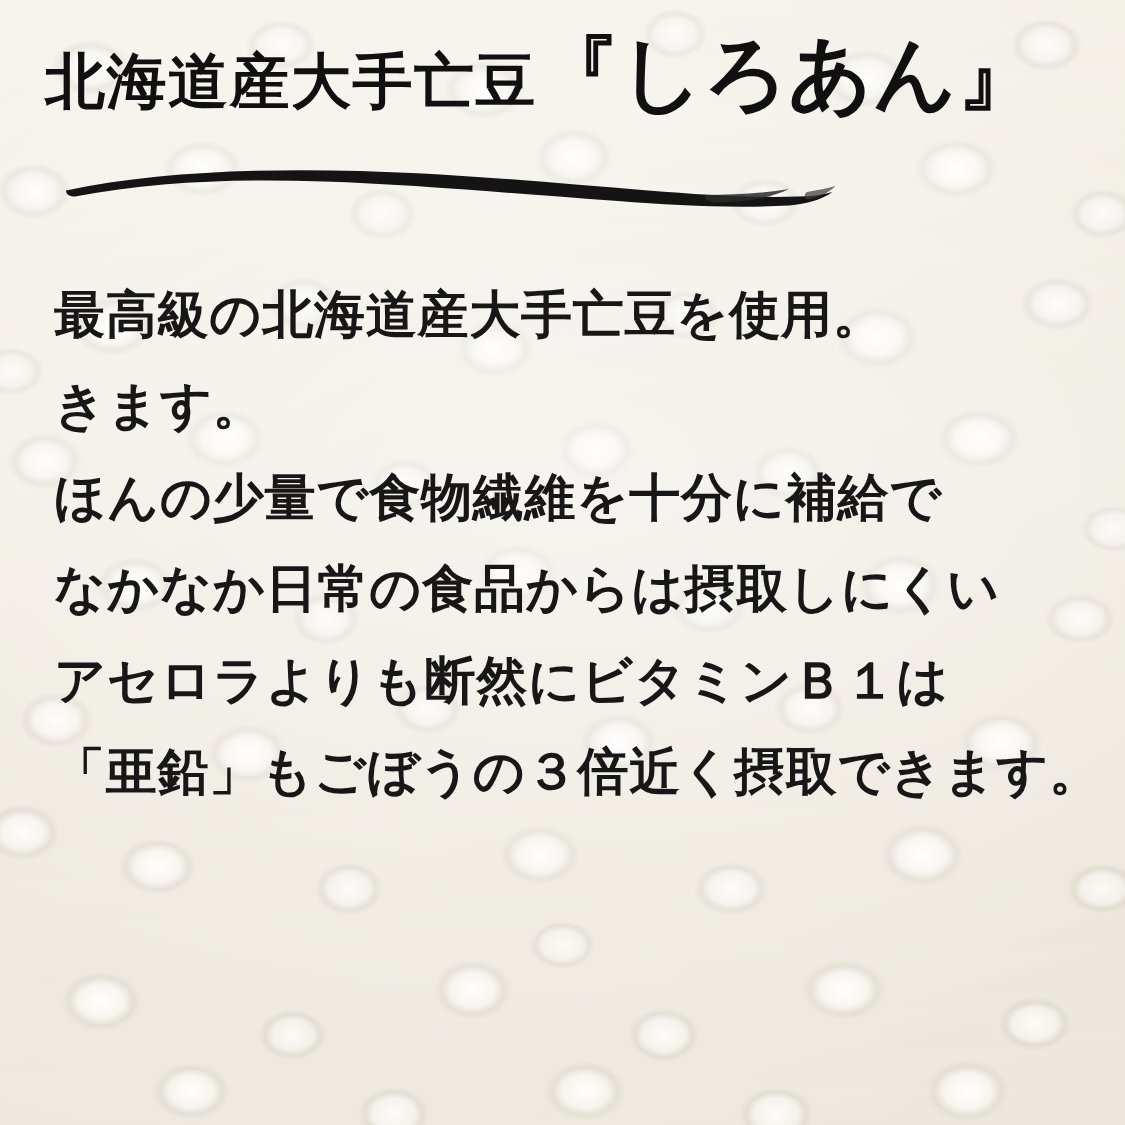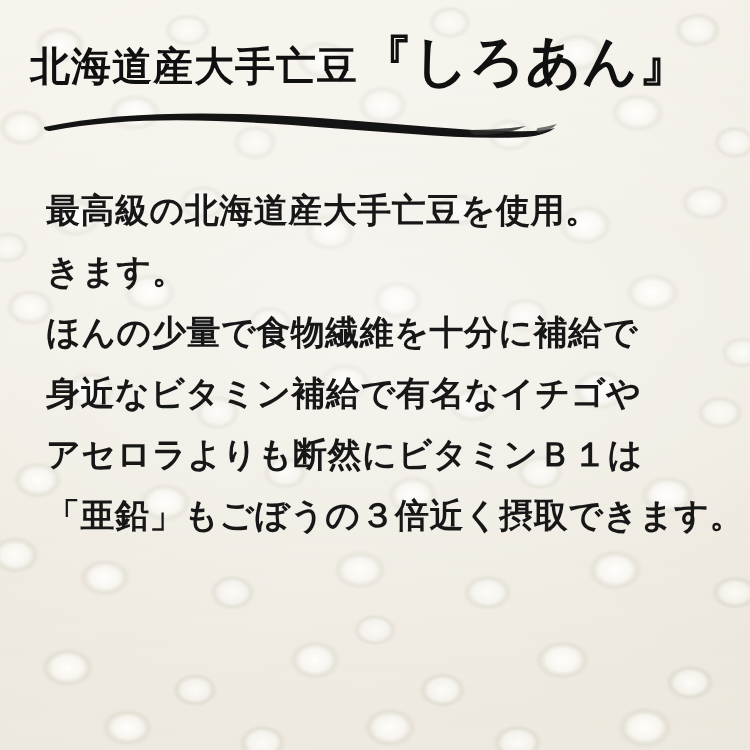--- a/index.html
+++ b/index.html
@@ -103,21 +103,21 @@
 
   
   #content {
     position: absolute;
     inset: 0;
   }
 
   .headline {
     position: absolute;
     left: 30px;
-    top: 34px;
+    top: 22px;
     width: 700px;
     color: #101010;
     font-weight: bold;
     white-space: nowrap;
     letter-spacing: 0.5px;
     line-height: 1;
   }
   .headline .h-small {
     font-size: 40px;
     letter-spacing: 1px;
@@ -131,21 +131,21 @@
   .brush-underline {
     position: absolute;
     left: 40px;
     top: 106px;
     width: 520px;
     height: 36px;
   }
 
   .body-text {
     position: absolute;
-    left: 46px;
+    left: 36px;
     top: 180px;
     width: 700px;
     color: #171717;
     font-size: 34px;
     font-weight: bold;
     line-height: 61px;
     letter-spacing: 0.5px;
   }
   .body-text .line {
     display: block;
@@ -169,19 +169,19 @@
     <svg class="brush-underline" viewBox="0 0 520 36" preserveAspectRatio="none">
       <path d="M4,21 C60,9 130,6 200,8 C268,10 330,16 392,21 C430,24 462,26 492,25 C500,25 508,24 515,22 C508,27 498,30 486,31 C450,33 410,31 372,28 C300,23 238,17 176,15 C118,13 62,15 10,25 C7,25 4,24 4,21 Z" fill="#141414"></path>
       <path d="M430,24 C448,24 468,23 486,20 C474,26 456,29 436,29 C432,28 429,26 430,24 Z" fill="#2a2a2a" opacity="0.85"></path>
       <path d="M498,22 C504,21 510,20 517,18 C512,23 505,26 498,27 C496,26 496,23 498,22 Z" fill="#3a3a3a" opacity="0.7"></path>
     </svg>
 
     <div class="body-text">
       <span class="line">最高級の北海道産大手亡豆を使用。</span>
       <span class="line">きます。</span>
       <span class="line">ほんの少量で食物繊維を十分に補給で</span>
-      <span class="line">身近なビタミン補給で有名なイチゴや</span>
+      <span class="line">なかなか日常の食品からは摂取しにくい</span>
       <span class="line">アセロラよりも断然にビタミンＢ１は</span>
       <span class="line">「亜鉛」もごぼうの３倍近く摂取できます。</span>
     </div>
 
   </div>
 </div>
 
 </body></html>

